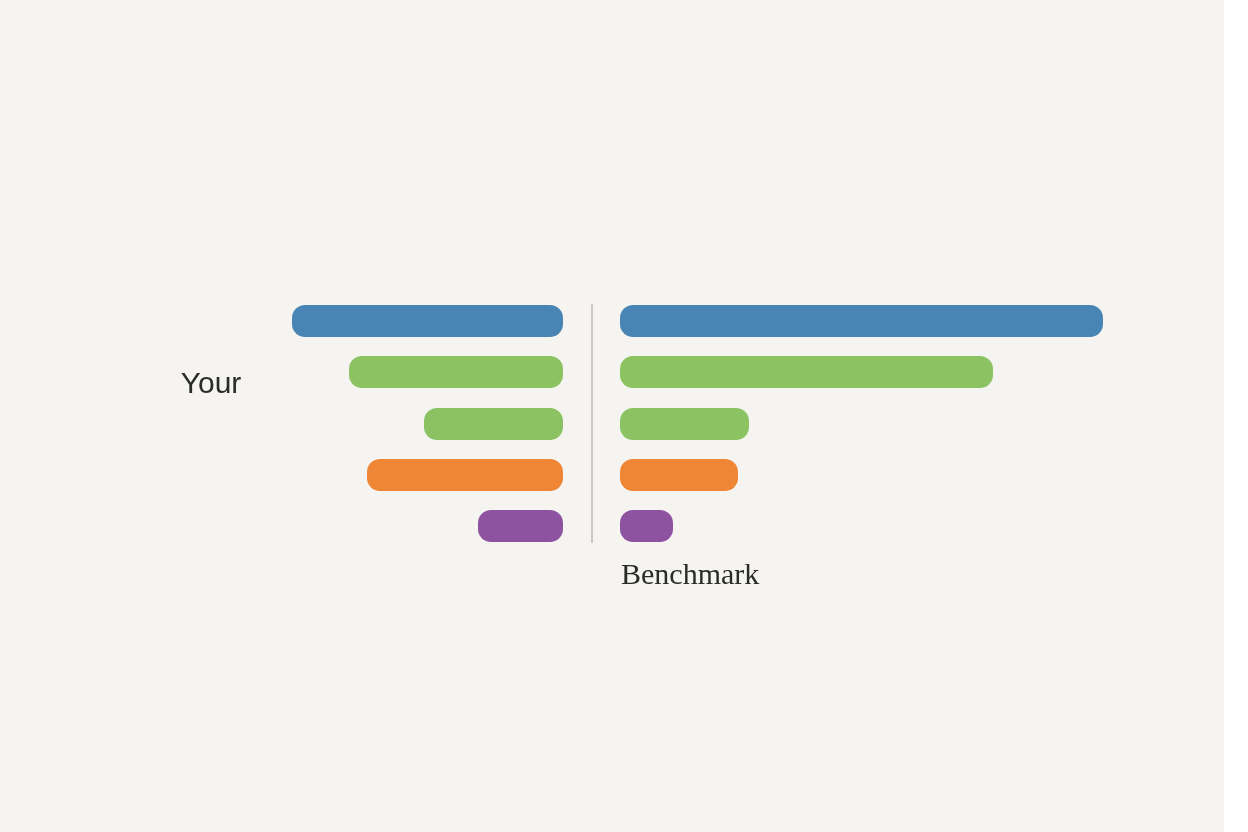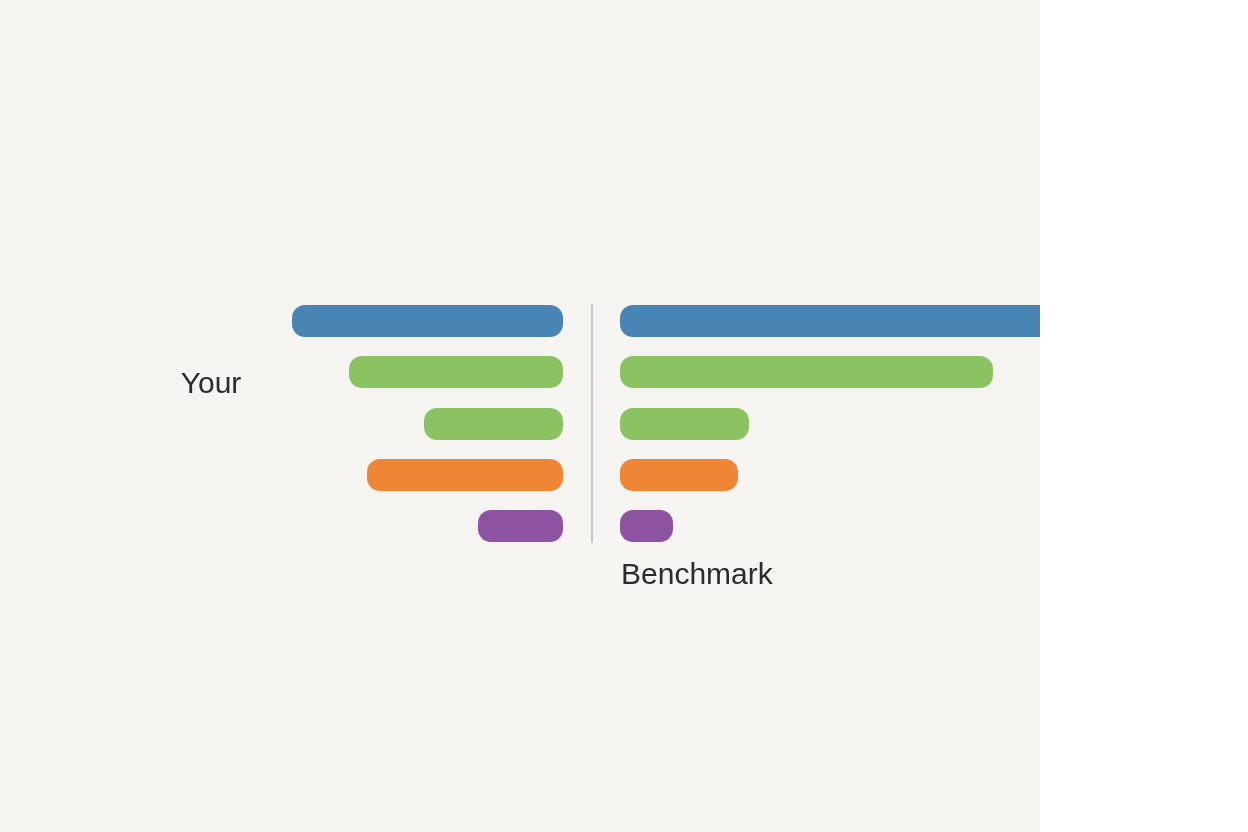--- a/index.html
+++ b/index.html
@@ -1,21 +1,21 @@
 <!DOCTYPE html>
 <html><head>
 <meta charset="utf-8">
 <style>
   html, body {
     margin: 0;
     padding: 0;
   }
   .page {
     position: relative;
-    width: 1040px;
+    width: 1224px;
     height: 832px;
     background: #f5f4f1;
     overflow: hidden;
     font-family: "Liberation Sans", sans-serif;
   }
   .left-label {
     position: absolute;
     left: 121px;
     top: 366px;
     width: 180px;
@@ -37,20 +37,21 @@
     height: 32px;
     border-radius: 13px;
   }
   .benchmark-label {
     position: absolute;
     left: 621px;
     top: 556px;
     font-size: 30px;
     line-height: 36px;
     color: #2b2b2b;
+    font-family: Liberation Serif, serif;
   }
 </style>
 </head>
 <body>
 
 <div class="page">
 
   <div class="left-label">
     <div>Your</div>
   </div>

